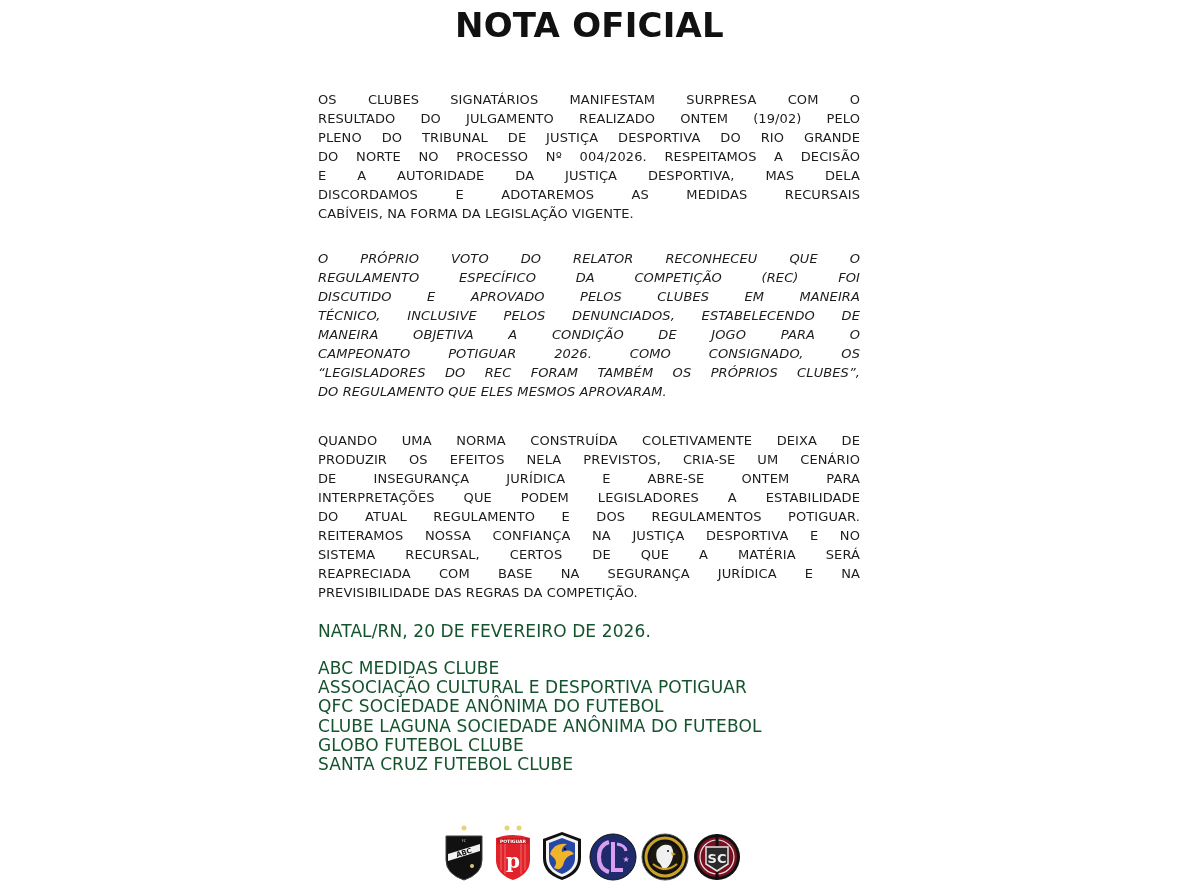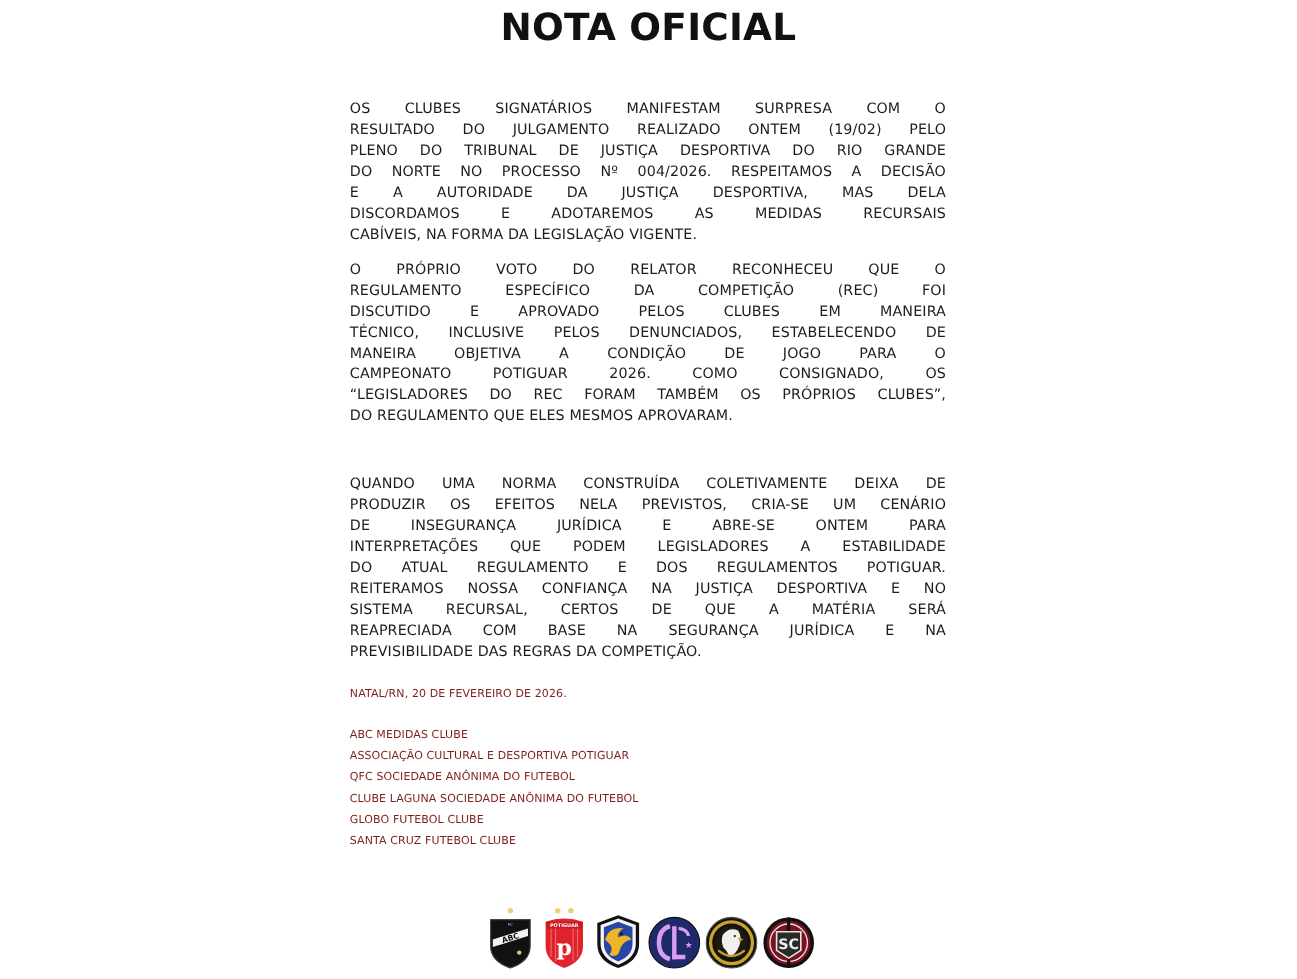--- a/index.html
+++ b/index.html
@@ -46,27 +46,27 @@
       letter-spacing: 0.1px;
       color: #1c1c1c;
     }
     .line.last {
       text-align-last: left;
     }
     .plain {
       display: block;
       height: 19.2px;
       line-height: 19.2px;
-      font-size: 10px;
+      font-size: 17px;
       white-space: nowrap;
       letter-spacing: 0.1px;
-      color: #7f1d1d;
+      color: #14532d;
     }
     #p1 { top: 90px; }
-    #p2 { top: 236px; }
+    #p2 { top: 249px; font-style: italic; }
     #p3 { top: 431px; }
     #date { top: 622px; }
     #signers { top: 659px; }
 
     .logos {
       position: absolute;
       top: 822px;
       left: 441px;
       width: 300px;
       height: 60px;

